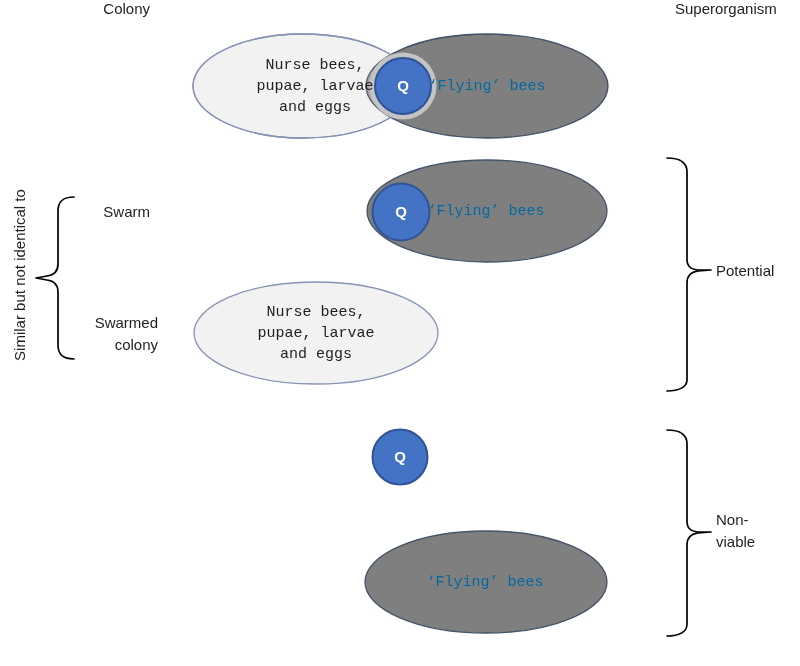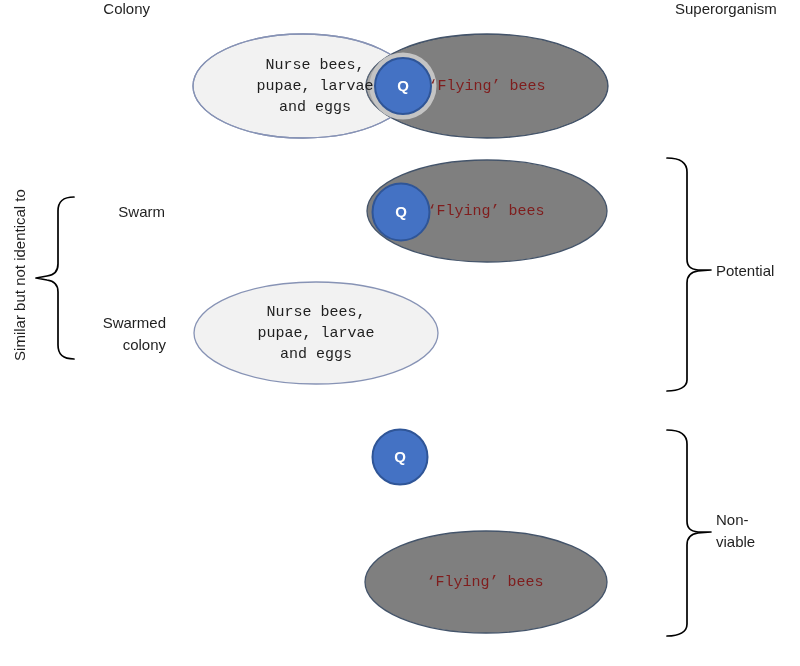--- a/index.html
+++ b/index.html
@@ -4,25 +4,25 @@
 <style>
   html,body{margin:0;padding:0;background:#ffffff;}
   body{width:800px;height:666px;overflow:hidden;
        font-family:"Liberation Sans","DejaVu Sans",sans-serif;}
   #stage{position:relative;width:800px;height:585px;background:#ffffff;}
   #shapes{position:absolute;left:0;top:0;width:800px;height:666px;}
   .lbl{position:absolute;font-size:15px;line-height:18px;color:#1f1f1f;
        white-space:pre-line;}
   .right{text-align:right;}
   .center{text-align:center;font-family:Liberation Mono, monospace;}
-  .white{color:#7f1d1d;}
+  .white{color:#0369a1;}
   .lbl-colony{left:0;top:79;width:150px;}
   .lbl-superorganism{left:675px;top:79;width:140px;}
-  .lbl-swarm{left:15px;top:203px;width:150px;}
-  .lbl-swarmed{left:16px;top:312px;width:150px;line-height:22px;}
+  .lbl-swarm{left:0;top:203px;width:150px;}
+  .lbl-swarmed{left:8px;top:312px;width:150px;line-height:22px;}
   .lbl-similar{left:-79px;top:267px;width:196px;height:16px;text-align:center;
        transform:rotate(-90deg);}
   .lbl-potential{left:716px;top:262px;width:90px;}
   .lbl-nonviable{left:716px;top:509px;width:90px;line-height:22px;}
   .lbl-brood-top{left:225px;top:55px;width:180px;line-height:21px;}
   .lbl-brood-bottom{left:226px;top:302px;width:180px;line-height:21px;}
   .lbl-flying-top{left:407px;top:78px;width:160px;}
   .lbl-flying-mid{left:406px;top:203px;width:160px;}
   .lbl-flying-bottom{left:405px;top:574px;width:160px;}
   .q{position:absolute;width:40px;text-align:center;color:#ffffff;

